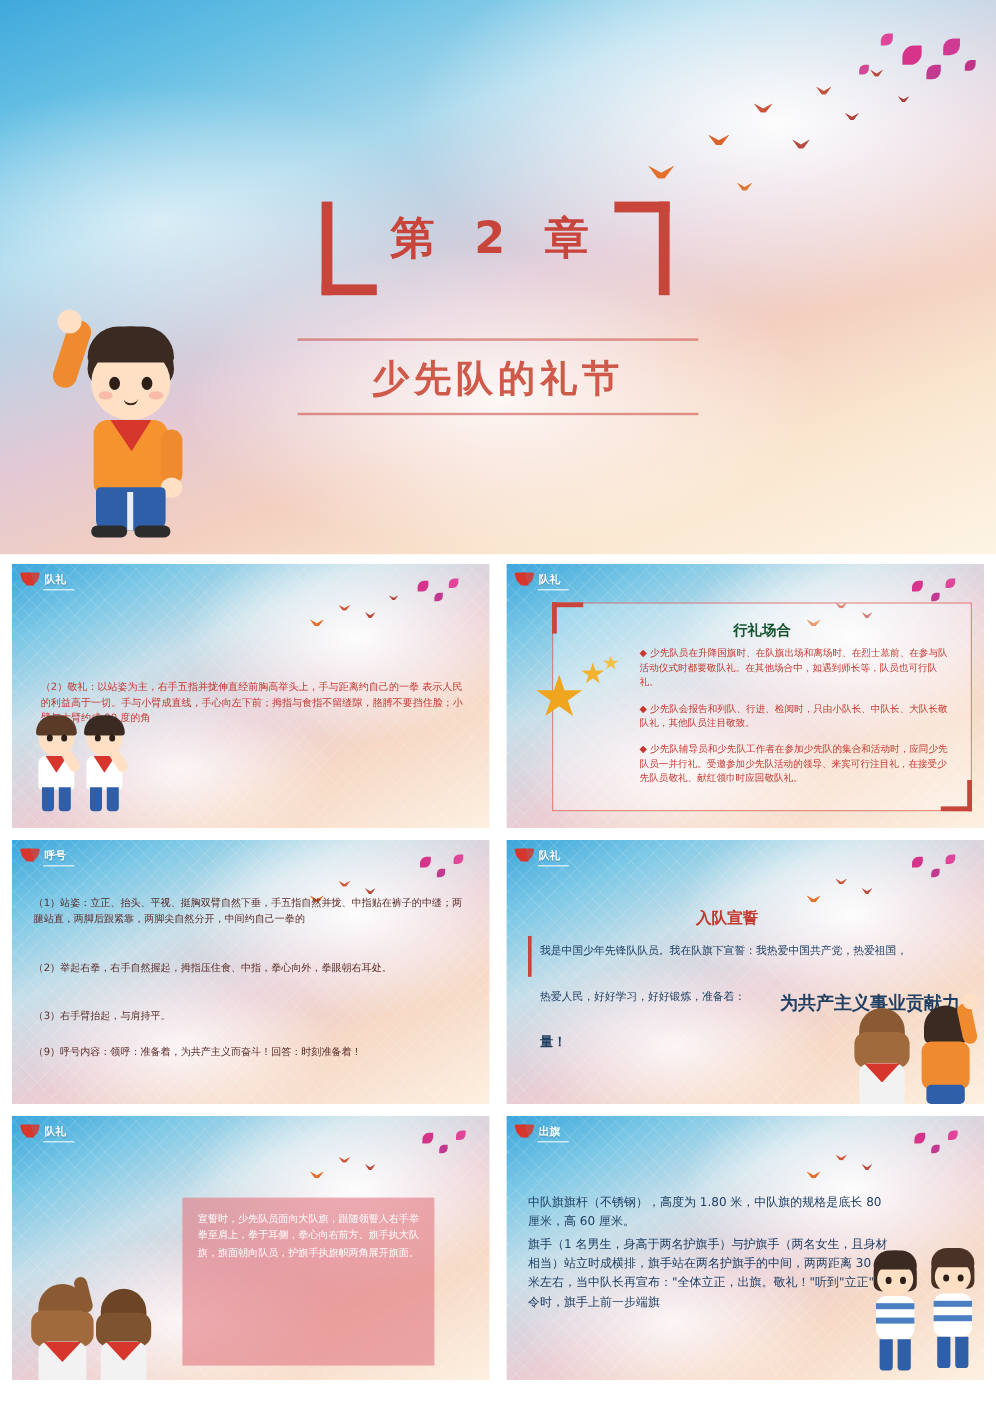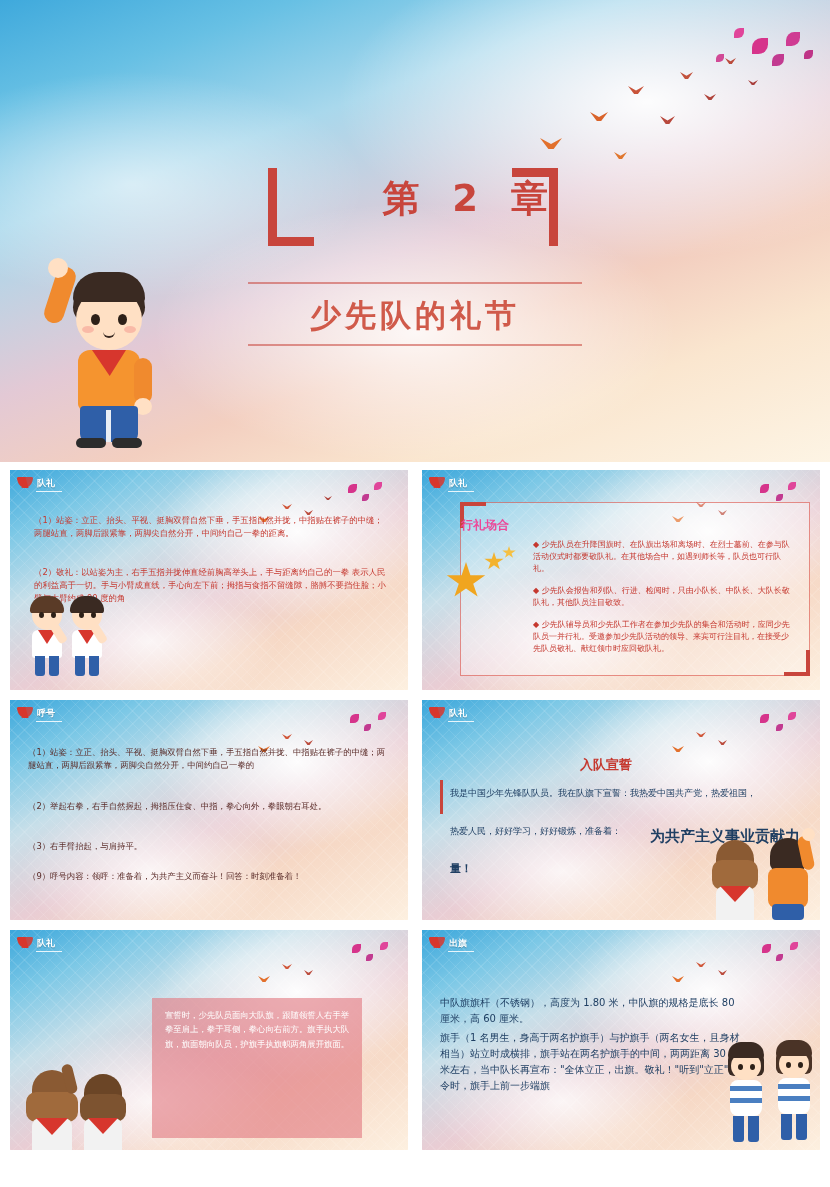--- a/index.html
+++ b/index.html
@@ -44,21 +44,21 @@
   #title-slide{left:0;top:0;width:830px;height:462px;}
   .ch-frame{
     position:absolute;left:268px;top:168px;width:290px;height:96px;
   }
   .ch-frame .corner{position:absolute;background:#c8453c;}
   .ch-left-v{left:0;top:0;width:9px;height:78px;}
   .ch-left-h{left:0;top:69px;width:46px;height:9px;}
   .ch-right-v{right:0;top:0;width:9px;height:78px;}
   .ch-right-h{right:0;top:0;width:46px;height:9px;}
   .ch-text{
-    position:absolute;left:0;top:6px;width:290px;text-align:right;
+    position:absolute;left:0;top:6px;width:290px;text-align:center;
     font-size:37px;font-weight:bold;color:#c8453c;letter-spacing:10px;
     font-family:"DejaVu Sans","Liberation Sans",sans-serif;
   }
   .sub-title{
     position:absolute;left:255px;top:295px;width:320px;text-align:center;
     font-size:31px;font-weight:bold;color:#d05a4a;letter-spacing:4px;
   }
   .sub-rule{position:absolute;left:248px;top:282px;width:334px;height:2px;background:rgba(200,69,60,.55);}
   .sub-rule2{position:absolute;left:248px;top:344px;width:334px;height:2px;background:rgba(200,69,60,.55);}
 
@@ -102,21 +102,21 @@
 
   
   .panel{
     position:absolute;border:1px solid rgba(215,60,50,.55);
     background:rgba(255,255,255,0.30);
   }
   .panel .pc{position:absolute;width:22px;height:22px;}
   .pc.tl{left:-1px;top:-1px;border-left:4px solid #c8453c;border-top:4px solid #c8453c;}
   .pc.br{right:-1px;bottom:-1px;border-right:4px solid #c8453c;border-bottom:4px solid #c8453c;}
   .panel-title{
-    position:absolute;width:100%;font-size:12px;font-weight:bold;color:#ec4899;
+    position:absolute;width:100%;text-align:center;font-size:12px;font-weight:bold;color:#14532d;
   }
   .bullet{position:absolute;font-size:8px;line-height:1.5;color:#c5382f;}
 
   
   .star{
     position:absolute;
     clip-path:polygon(50% 0%,61% 35%,98% 35%,68% 57%,79% 91%,50% 70%,21% 91%,32% 57%,2% 35%,39% 35%);
   }
 
   
@@ -224,21 +224,20 @@
       <div class="petal" style="left:110px;top:18px;width:7px;height:7px;background:#c23a90;"></div>
       <div class="petal" style="left:122px;top:6px;width:8px;height:8px;background:#e0459a;"></div>
     </div>
 
     <div class="badge">
       <span class="ribbon"></span>
       <span class="btxt">队礼</span>
       <span class="uline"></span>
     </div>
 
-    <div class="body-txt red" style="left:24px;top:44px;width:352px;">（1）站姿：立正、抬头、平视、挺胸双臂自然下垂，手五指自然并拢，中指贴在裤子的中缝；两腿站直，两脚后跟紧靠，两脚尖自然分开，中间约自己一拳的距离。</div>
     <div class="body-txt red" style="left:24px;top:96px;width:352px;">（2）敬礼：以站姿为主，右手五指并拢伸直经前胸高举头上，手与距离约自己的一拳 表示人民的利益高于一切。手与小臂成直线，手心向左下前；拇指与食指不留缝隙，胳膊不要挡住脸；小臂与大臂约成 90 度的角</div>
 
     <div class="person" style="left:14px;top:124px;width:46px;height:86px;">
       <div class="p-head" style="left:8px;top:6px;width:30px;height:30px;background:#ffe0c4;"></div>
       <div style="position:absolute;left:6px;top:2px;width:34px;height:17px;background:#5a3b27;border-radius:17px 17px 3px 3px;"></div>
       <div style="position:absolute;left:15px;top:18px;width:5px;height:6px;background:#2d2018;border-radius:50%;"></div>
       <div style="position:absolute;left:27px;top:18px;width:5px;height:6px;background:#2d2018;border-radius:50%;"></div>
       <div class="p-body" style="left:8px;top:36px;width:30px;height:28px;background:#ffffff;"></div>
       <div class="p-scarf" style="left:14px;top:36px;width:18px;height:14px;"></div>
       <div class="p-arm" style="left:30px;top:28px;width:9px;height:22px;background:#ffe0c4;transform:rotate(-32deg);"></div>

